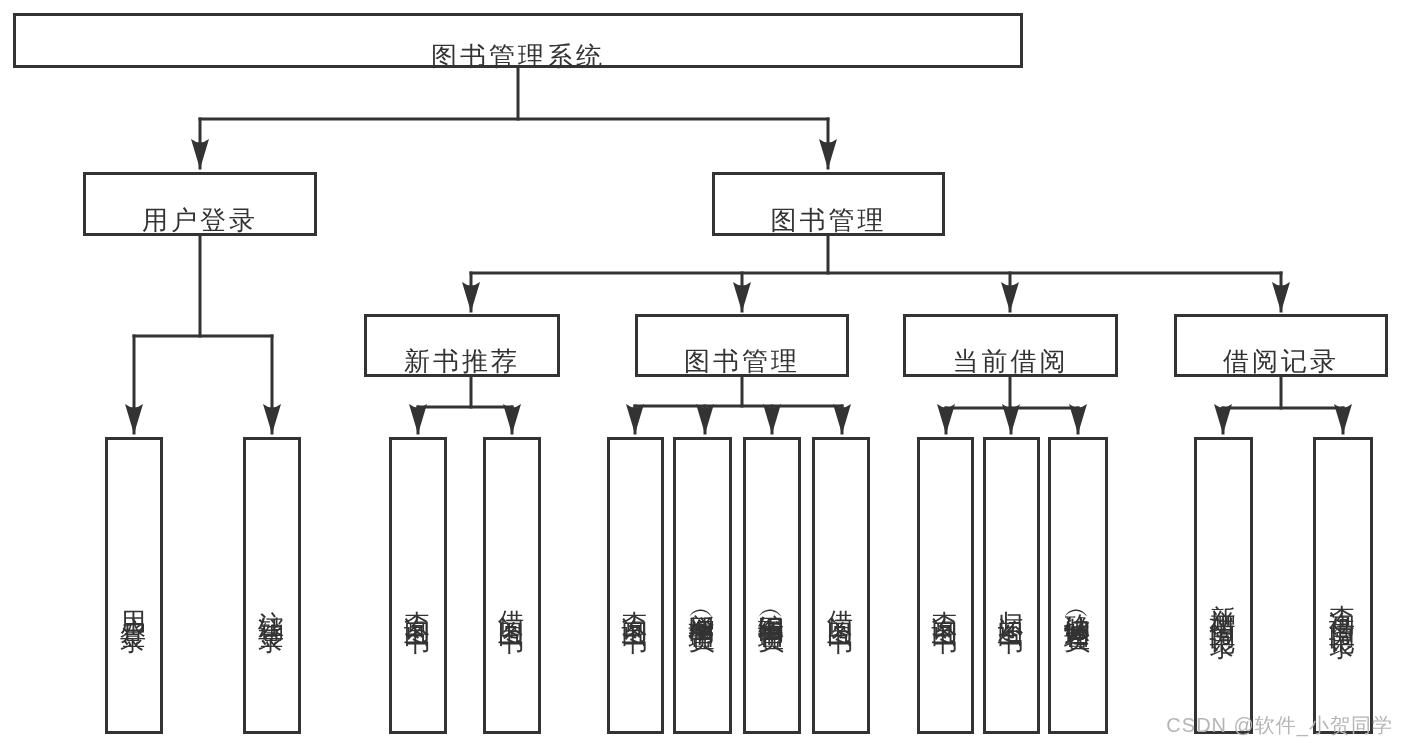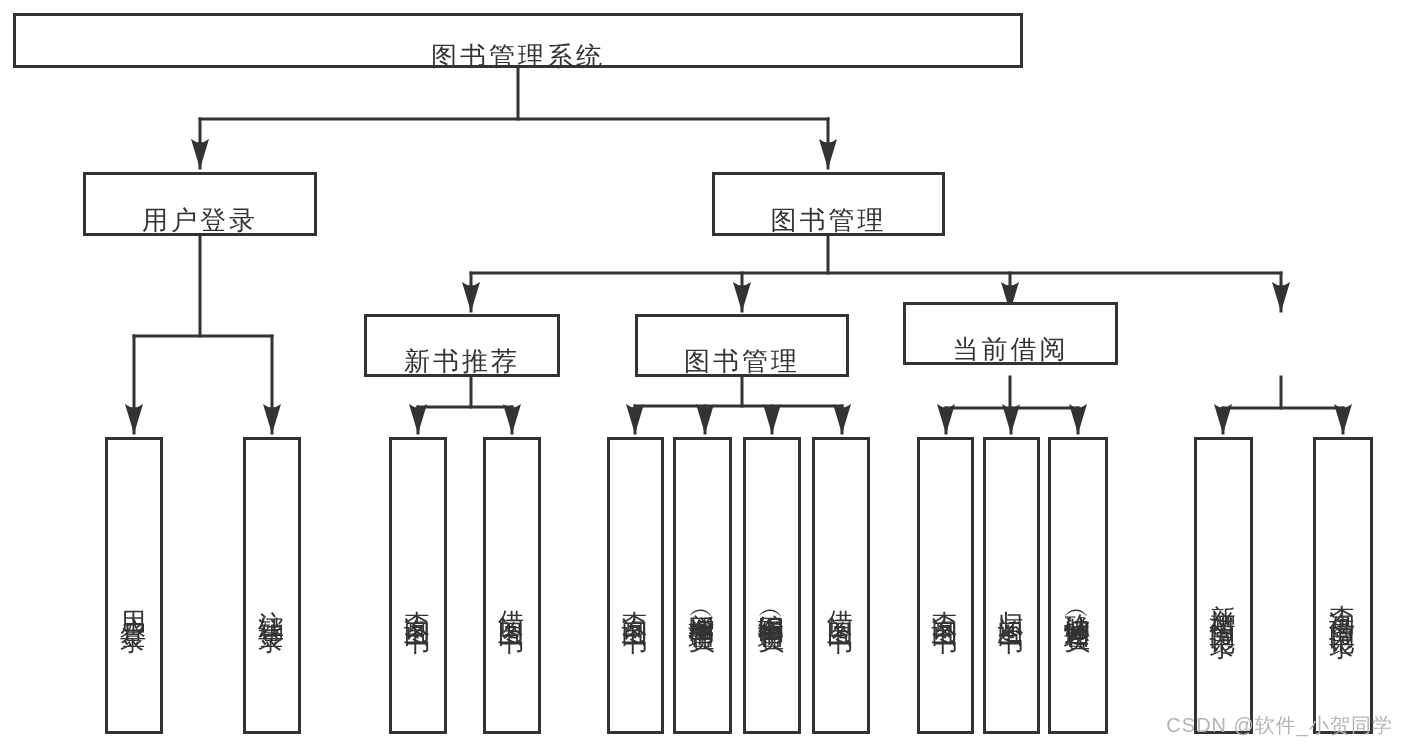--- a/index.html
+++ b/index.html
@@ -120,22 +120,25 @@
   <div class="box" style="left:712px; top:172px; width:233px; height:64px;justify-content:center;">
     <span class="label">图书管理</span>
   </div>
 
   <div class="box" style="left:364px; top:314px; width:196px; height:63px;">
     <span class="label">新书推荐</span>
   </div>
   <div class="box" style="left:635px; top:314px; width:214px; height:63px;">
     <span class="label">图书管理</span>
   </div>
-  <div class="box" style="left:903px; top:302px; width:215px; height:63px;">
+  <div class="box" style="left:903px; top:314px; width:215px; height:63px;">
     <span class="label">当前借阅</span>
+  </div>
+  <div class="box" style="left:1174px; top:314px; width:214px; height:63px;">
+    <span class="label">借阅记录</span>
   </div>
 
   <div class="box v" style="left:105px; top:437px; width:58px; height:297px;">
     <span class="label">用户登录</span>
   </div>
   <div class="box v" style="left:243px; top:437px; width:58px; height:297px;">
     <span class="label">注销登录</span>
   </div>
 
   <div class="box v" style="left:389px; top:437px; width:58px; height:297px;">

